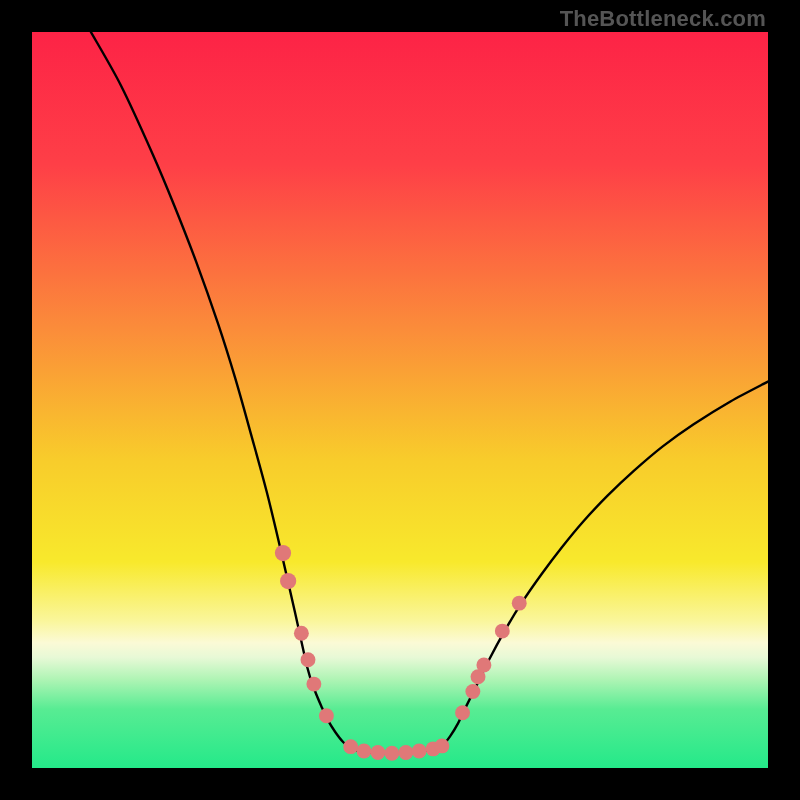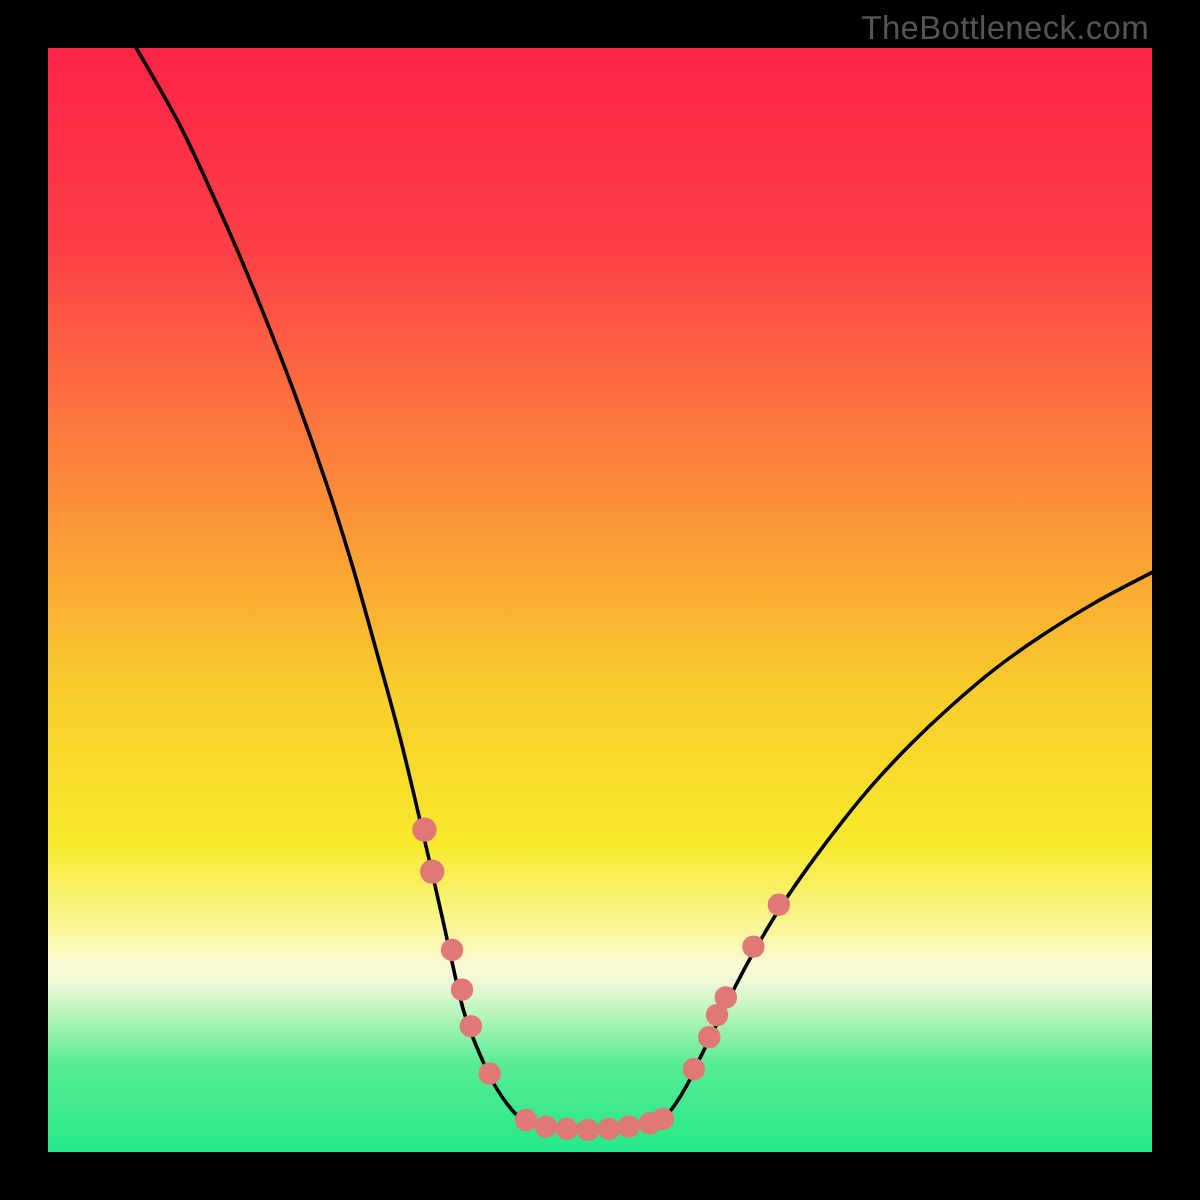--- a/index.html
+++ b/index.html
@@ -38,21 +38,21 @@
     top: 0;
     width: 100%;
     height: 100%;
   }
   .watermark {
     position: absolute;
     top: 6px;
     right: 34px;
     color: #555;
     font-size: 22px;
-    font-weight: 400;
+    font-weight: 700;
     letter-spacing: 0.2px;
     user-select: none;
   }
 </style>
 </head>
 <body>
 
 <div class="stage">
 
   <div class="plot-area">

